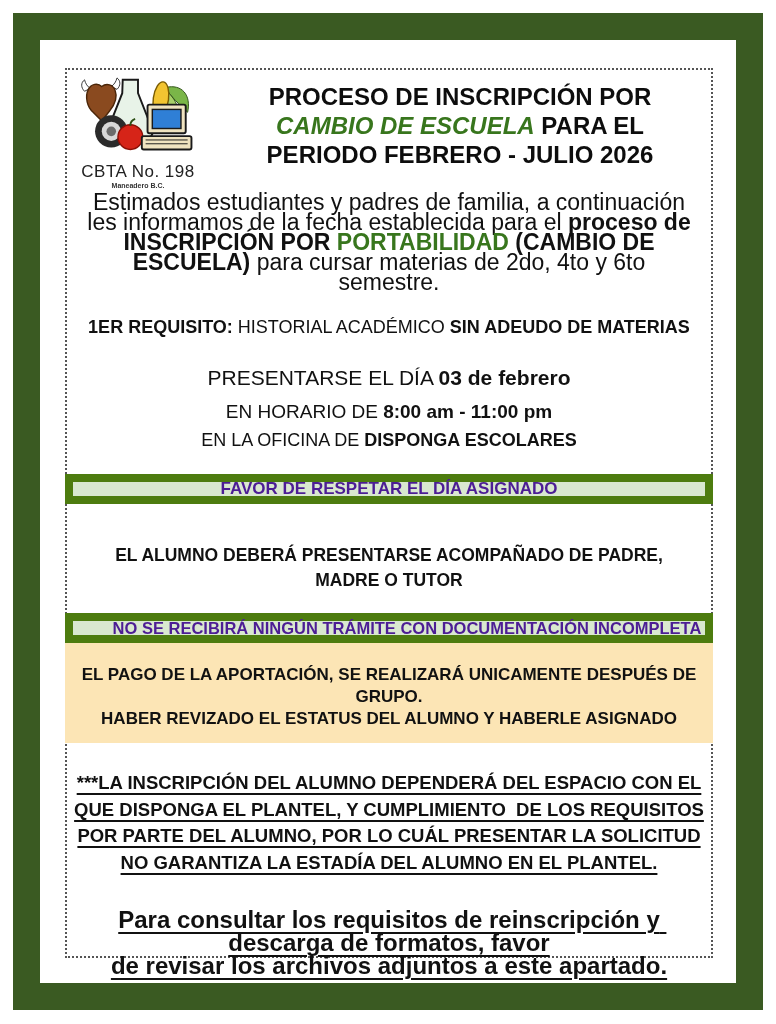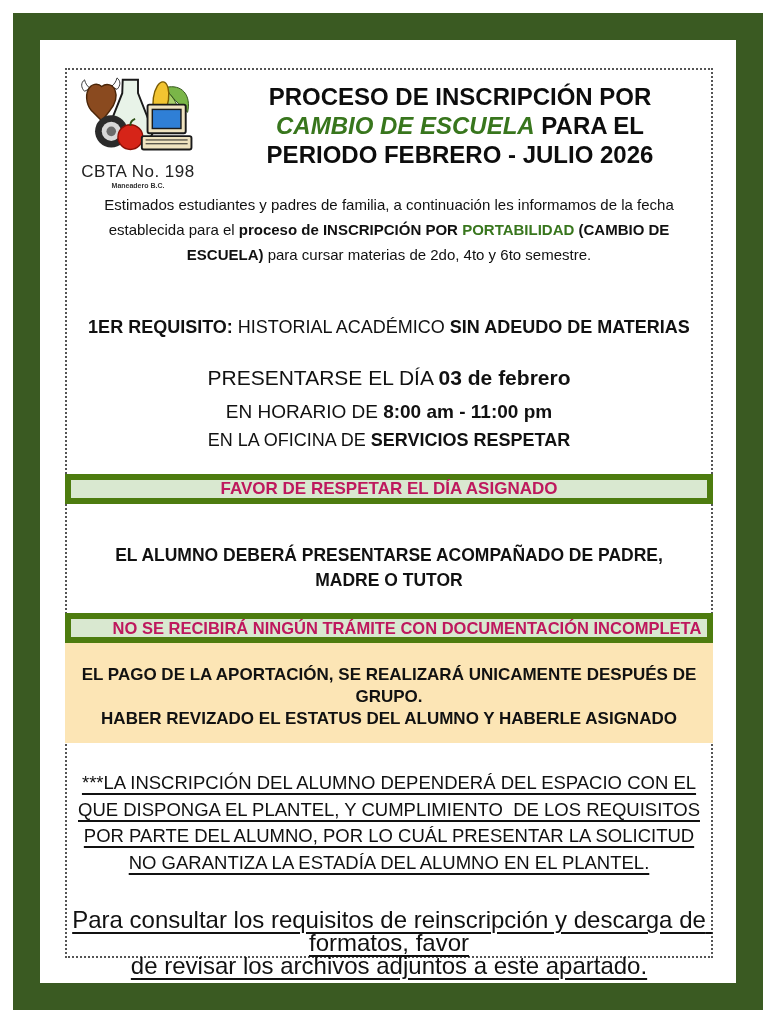--- a/index.html
+++ b/index.html
@@ -28,55 +28,56 @@
   .logo { width:142px; flex:0 0 142px; text-align:center; padding-top:4px; }
   .logo-name { font-size:17px; color:#222; letter-spacing:0.5px; margin-top:-2px; }
   .logo-sub  { font-size:7px; font-weight:bold; color:#333; }
   .title {
     flex:1; text-align:center; padding-top:10px;
     font-size:24px; font-weight:bold; line-height:29px; color:#0d0d0d;
   }
   .green  { color:#38761d;text-align:center; }
   .italic { font-style:italic; }
 
-  .intro { top:122px; font-size:15px; line-height:25px; padding:0 16px; }
+  .intro { top:122px; font-size:23px; line-height:20px; padding:0 16px; }
   .intro b { font-weight:bold; }
 
   .requirement { top:247px; font-size:18px; }
   .requirement .lbl, .requirement .strong { font-weight:bold; }
 
   .sched-day   { top:296px; font-size:21px; }
   .sched-time  { top:331px; font-size:19px; }
   .sched-place { top:360px; font-size:18px; }
   .sched-b { font-weight:bold; }
 
   .banner {
     left:-2px !important; right:-2px !important;
-    height:30px; background:#d9e8d0; border:6px solid #4d7c0f;
+    height:30px; background:#d9e8d0; border:8px solid #4d7c0f;
     display:flex; align-items:center; justify-content:center;
-    font-weight:bold; font-size:17px; color:#be185d;
+    font-weight:bold; font-size:17px; color:#4c1d95;
   }
   .banner-day  { top:404px; }
   .banner-docs { top:543px; font-size:16.5px;padding-left:36px; }
 
   .accompany { top:473px; font-weight:bold; font-size:17.5px; line-height:25px; }
 
   .payment {
     top:573px; left:-2px !important; right:-2px !important;
     height:100px; background:#fce5b5;
     font-weight:bold; font-size:17px; line-height:22px;
     padding-top:21px;
   }
 
   .disclaimer { top:700px; font-size:18.5px; line-height:26.5px; }
   .disclaimer .ln, .footer-note .ln {
     text-decoration:underline;
     text-decoration-thickness:2px;
     text-underline-offset:4px;
     white-space:pre-wrap;
+    font-weight:bold;
   }
   .footer-note { top:838px; font-size:24px; line-height:23px; }
 </style>
 </head>
 <body>
 
 <div class="frame">
   <div class="content">
 
     <div class="header">
@@ -121,21 +122,21 @@
         <div><span>PERIODO FEBRERO - JULIO 2026</span></div>
       </div>
     </div>
 
     <div class="intro"><span>Estimados estudiantes y padres de familia, a continuación les informamos de la fecha establecida para el </span><b>proceso de INSCRIPCIÓN POR </b><b class="green">PORTABILIDAD</b><b> (CAMBIO DE ESCUELA)</b><span> para cursar materias de 2do, 4to y 6to semestre.</span></div>
 
     <div class="requirement"><span class="lbl">1ER REQUISITO:</span><span> HISTORIAL ACADÉMICO </span><span class="strong">SIN ADEUDO DE MATERIAS</span></div>
 
     <div class="sched-day"><span>PRESENTARSE EL DÍA </span><span class="sched-b">03 de febrero</span></div>
     <div class="sched-time"><span>EN HORARIO DE </span><span class="sched-b">8:00 am - 11:00 pm</span></div>
-    <div class="sched-place"><span>EN LA OFICINA DE </span><span class="sched-b">SERVICIOS RESPETAR</span></div>
+    <div class="sched-place"><span>EN LA OFICINA DE </span><span class="sched-b">DISPONGA ESCOLARES</span></div>
 
     <div class="banner banner-day">FAVOR DE RESPETAR EL DÍA ASIGNADO</div>
 
     <div class="accompany">
       <div class="ln-plain">EL ALUMNO DEBERÁ PRESENTARSE ACOMPAÑADO DE PADRE,</div>
       <div class="ln-plain">MADRE O TUTOR</div>
     </div>
 
     <div class="banner banner-docs">NO SE RECIBIRÁ NINGÚN TRÁMITE CON DOCUMENTACIÓN INCOMPLETA</div>
 

